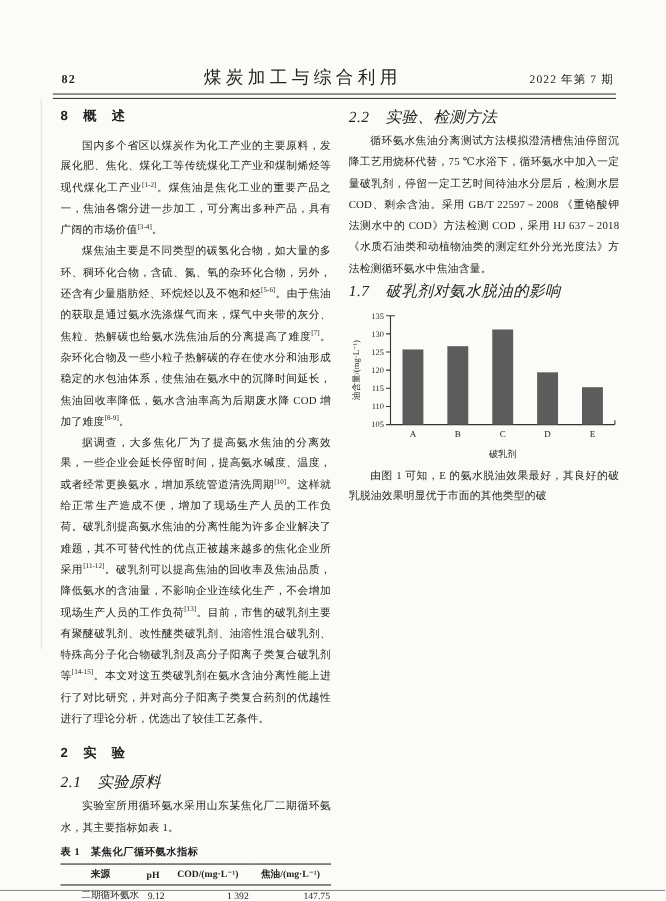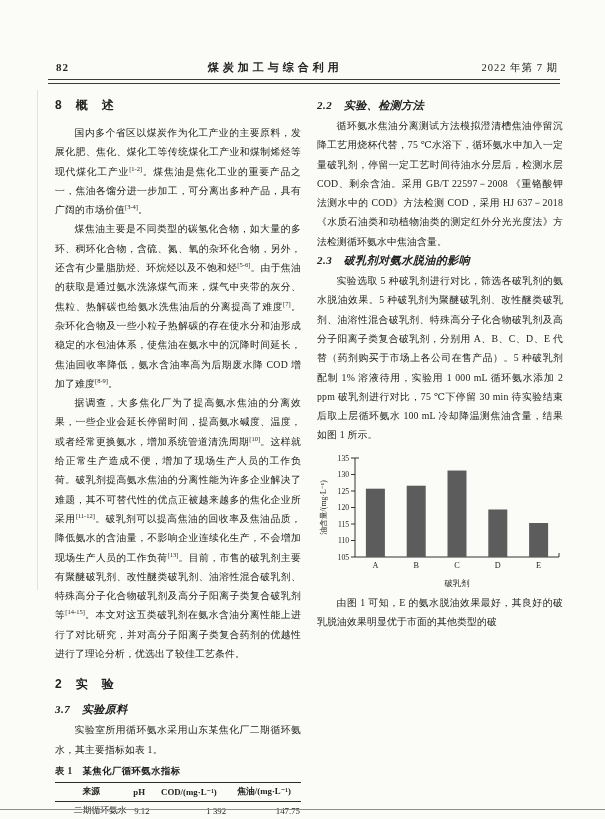--- a/index.html
+++ b/index.html
@@ -21,21 +21,21 @@
 
   
   .header {
     position:absolute; top:60px; left:48px; width:512px;
   }
   .header-row {
     display:flex; align-items:baseline; justify-content:space-between;
     padding:0 2px 4px 8px;
   }
   .page-number { font-size:11px; font-weight:bold; letter-spacing:1px; }
-  .journal-title { font-size:11px; font-weight:bold; letter-spacing:4px; }
+  .journal-title { font-size:16px; font-weight:normal; letter-spacing:4px; }
   .issue-label { font-size:10.5px; letter-spacing:1px; }
   .header-rules { height:5px; border-top:1px solid #3c3c3c; border-bottom:1px solid #3c3c3c; }
 
   
   .content {
     position:absolute; top:94px; left:55px; width:508px;
     display:flex; gap:16px;
   }
   .col { width:246px; }
 
@@ -46,21 +46,21 @@
   }
   sup { font-size:6.5px; line-height:0; letter-spacing:0; }
 
   .h1 {
     font-size:12px; font-weight:bold;
     font-family:"Liberation Sans","DejaVu Sans",sans-serif;
     margin:3px 0 9px 0; letter-spacing:1px;
   }
   .h1.second { margin-top:13px; margin-bottom:9px; }
   .h2 {
-    font-size:11px; font-weight:bold; font-style:italic;
+    font-size:14px; font-weight:normal; font-style:italic;
     margin:2px 0 3px 0; letter-spacing:0.5px;
   }
 
   
   .table-caption {
     font-size:9.3px; font-weight:bold;
     margin:6px 0 4px 0; letter-spacing:0.5px;
   }
   table.data-table {
     width:100%; border-collapse:collapse; font-size:8.8px;
@@ -108,21 +108,21 @@
   </div>
 
   <div class="content">
 
     <div class="col">
       <div class="h1">8　概　述</div>
       <p class="body-text">国内多个省区以煤炭作为化工产业的主要原料，发展化肥、焦化、煤化工等传统煤化工产业和煤制烯烃等现代煤化工产业<sup>[1-2]</sup>。煤焦油是焦化工业的重要产品之一，焦油各馏分进一步加工，可分离出多种产品，具有广阔的市场价值<sup>[3-4]</sup>。</p>
       <p class="body-text">煤焦油主要是不同类型的碳氢化合物，如大量的多环、稠环化合物，含硫、氮、氧的杂环化合物，另外，还含有少量脂肪烃、环烷烃以及不饱和烃<sup>[5-6]</sup>。由于焦油的获取是通过氨水洗涤煤气而来，煤气中夹带的灰分、焦粒、热解碳也给氨水洗焦油后的分离提高了难度<sup>[7]</sup>。杂环化合物及一些小粒子热解碳的存在使水分和油形成稳定的水包油体系，使焦油在氨水中的沉降时间延长，焦油回收率降低，氨水含油率高为后期废水降 COD 增加了难度<sup>[8-9]</sup>。</p>
       <p class="body-text">据调查，大多焦化厂为了提高氨水焦油的分离效果，一些企业会延长停留时间，提高氨水碱度、温度，或者经常更换氨水，增加系统管道清洗周期<sup>[10]</sup>。这样就给正常生产造成不便，增加了现场生产人员的工作负荷。破乳剂提高氨水焦油的分离性能为许多企业解决了难题，其不可替代性的优点正被越来越多的焦化企业所采用<sup>[11-12]</sup>。破乳剂可以提高焦油的回收率及焦油品质，降低氨水的含油量，不影响企业连续化生产，不会增加现场生产人员的工作负荷<sup>[13]</sup>。目前，市售的破乳剂主要有聚醚破乳剂、改性醚类破乳剂、油溶性混合破乳剂、特殊高分子化合物破乳剂及高分子阳离子类复合破乳剂等<sup>[14-15]</sup>。本文对这五类破乳剂在氨水含油分离性能上进行了对比研究，并对高分子阳离子类复合药剂的优越性进行了理论分析，优选出了较佳工艺条件。</p>
       <div class="h1 second">2　实　验</div>
-      <div class="h2">3.7　实验原料</div>
+      <div class="h2">2.1　实验原料</div>
       <p class="body-text">实验室所用循环氨水采用山东某焦化厂二期循环氨水，其主要指标如表 1。</p>
 
       <div class="table-caption">表 1　某焦化厂循环氨水指标</div>
       <table class="data-table">
         <thead>
           <tr>
             <th>来源</th>
             <th>pH</th>
             <th>COD/(mg·L⁻¹)</th>
             <th>焦油/(mg·L⁻¹)</th>
@@ -135,22 +135,21 @@
             <td>1 392</td>
             <td>147.75</td>
           </tr>
         </tbody>
       </table>
     </div>
 
     <div class="col">
       <div class="h2" style="margin-top:4px;">2.2　实验、检测方法</div>
       <p class="body-text">循环氨水焦油分离测试方法模拟澄清槽焦油停留沉降工艺用烧杯代替，75 ℃水浴下，循环氨水中加入一定量破乳剂，停留一定工艺时间待油水分层后，检测水层 COD、剩余含油。采用 GB/T 22597－2008 《重铬酸钾法测水中的 COD》方法检测 COD，采用 HJ 637－2018 《水质石油类和动植物油类的测定红外分光光度法》方法检测循环氨水中焦油含量。</p>
-      <div class="h2">2.3　破乳剂对氨水脱油的影响</div>
-      <p class="body-text">实验选取 5 种破乳剂进行对比，筛选各破乳剂的氨水脱油效果。5 种破乳剂为聚醚破乳剂、改性醚类破乳剂、油溶性混合破乳剂、特殊高分子化合物破乳剂及高分子阳离子类复合破乳剂，分别用 A、B、C、D、E 代替（药剂购买于市场上各公司在售产品）。5 种破乳剂配制 1% 溶液待用，实验用 1 000 mL 循环氨水添加 2 ppm 破乳剂进行对比，75 ℃下停留 30 min 待实验结束后取上层循环氨水 100 mL 冷却降温测焦油含量，结果如图 1 所示。</p>
+      <div class="h2">1.7　破乳剂对氨水脱油的影响</div>
 
       <div class="figure-block">
         <div><svg width="246" height="138" viewBox="0 0 246 138">
               <line x1="38" y1="7" x2="38" y2="106" stroke="#333333" stroke-width="1"></line>
               <line x1="38" y1="106" x2="242" y2="106" stroke="#333333" stroke-width="1"></line>
               <line x1="38" y1="7" x2="42" y2="7" stroke="#333333" stroke-width="1"></line>
               <line x1="242" y1="106" x2="242" y2="102" stroke="#333333" stroke-width="1"></line>
               <line x1="34" y1="106" x2="38" y2="106" stroke="#333333" stroke-width="1"></line>
               <text x="32" y="108.6" font-size="7.6" fill="#222" text-anchor="end" font-family="&quot;Liberation Serif&quot;,&quot;DejaVu Serif&quot;,serif">105</text>
               <line x1="34" y1="89.5" x2="38" y2="89.5" stroke="#333333" stroke-width="1"></line>

